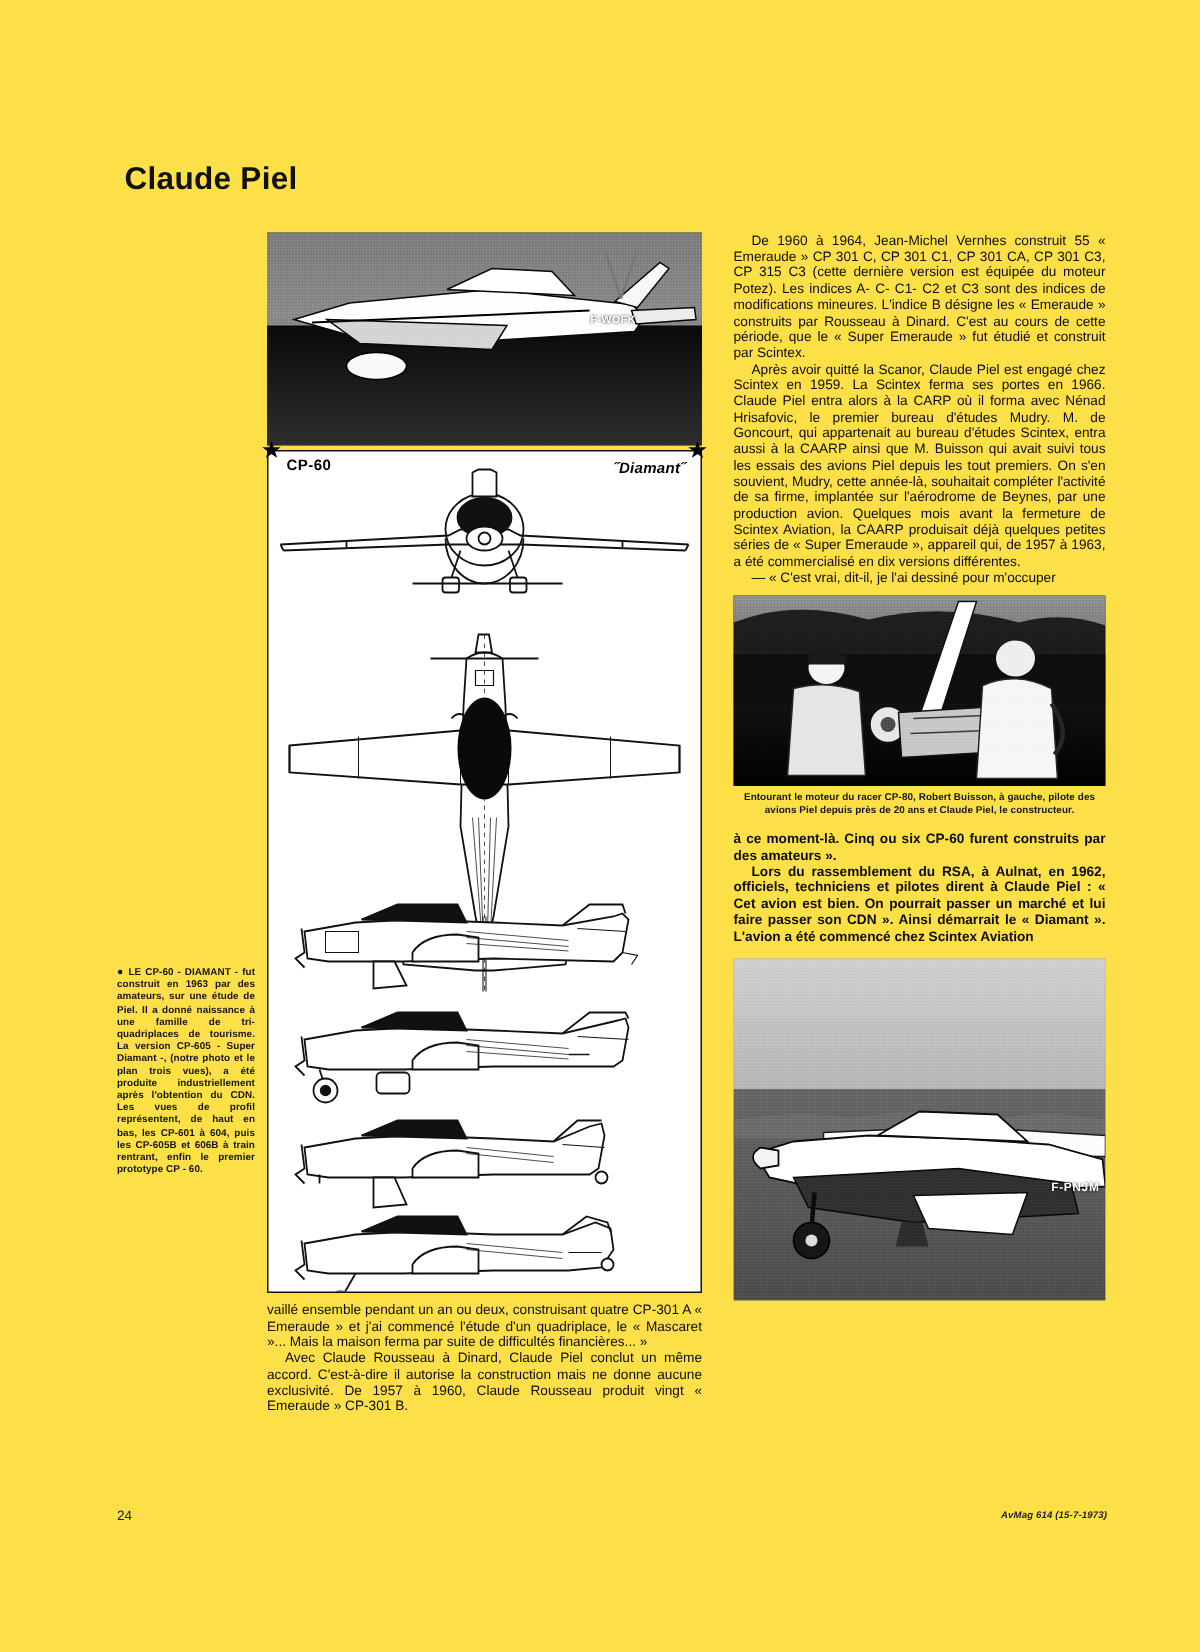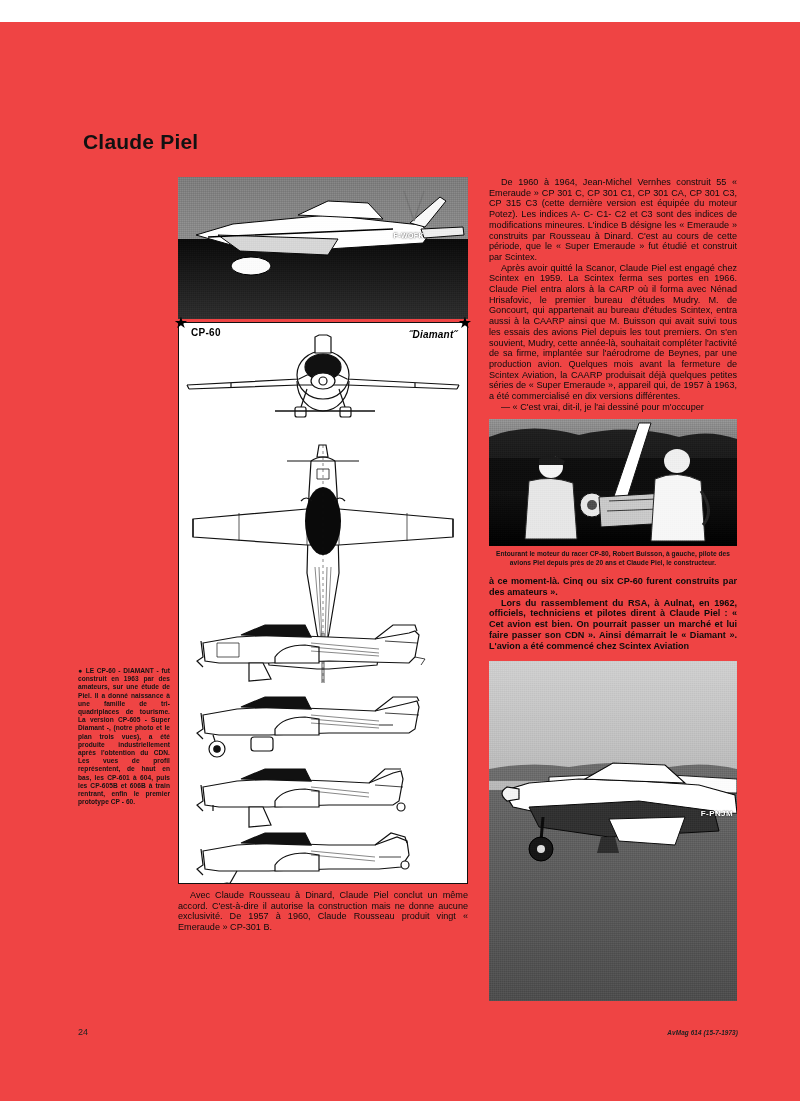--- a/index.html
+++ b/index.html
@@ -13,22 +13,21 @@
     position: relative;
     font-family: "Liberation Sans", sans-serif;
     color: #000000;
     overflow: hidden;
   }
 
   
   .page {
     position: absolute;
     inset: 0;
-    background: #ef4444;
-    margin-top: 22px;
+    background: #fde047;
   }
 
   
   .headline {
     position: absolute;
     left: 83px;
     top: 108px;
     font-size: 21px;
     font-weight: bold;
     letter-spacing: 0.2px;
@@ -87,21 +86,21 @@
   #photo-top { width: 290px; height: 142px; background: #3a3a3a; }
   #photo-top .sky { height: 48%; background: linear-gradient(#7d7d7d, #8b8b8b); }
   #photo-top .ground { height: 56%; background: linear-gradient(#1c1c1c, #3b3b3b); }
 
   
   #photo-engine { width: 248px; height: 127px; background: #343434; }
   #photo-engine .sky { height: 34%; background: linear-gradient(#8f8f8f, #6f6f6f); }
   #photo-engine .ground { height: 70%; background: linear-gradient(#2a2a2a, #141414); }
 
   
-  #photo-bottom { width: 248px; height: 340px; background: #9a9a9a; }
+  #photo-bottom { width: 248px; height: 228px; background: #9a9a9a; }
   #photo-bottom .sky { height: 40%; background: linear-gradient(#c2c2c2, #adadad); }
   #photo-bottom .ground { height: 62%; background: linear-gradient(#6a6a6a, #555); }
 
   .reg {
     position: absolute;
     font-size: 7px;
     font-weight: bold;
     color: #f2f2f2;
     letter-spacing: .4px;
     text-shadow: 0 0 2px rgba(0,0,0,.85);
@@ -345,20 +344,21 @@
       </g>
     </svg>
   </div>
 
   <div class="side-caption">
     <span class="bullet">●</span>
     <span>LE CP-60 - DIAMANT - fut construit en 1963 par des amateurs, sur une étude de Piel. Il a donné naissance à une famille de tri-quadriplaces de tourisme. La version CP-605 - Super Diamant -, (notre photo et le plan trois vues), a été produite industriellement après l'obtention du CDN. Les vues de profil représentent, de haut en bas, les CP-601 à 604, puis les CP-605B et 606B à train rentrant, enfin le premier prototype CP - 60.</span>
   </div>
 
   <div class="bottom-left-text body-text">
+    <p class="noindent">vaillé ensemble pendant un an ou deux, construisant quatre CP-301 A « Emeraude » et j'ai commencé l'étude d'un quadriplace, le « Mascaret »... Mais la maison ferma par suite de difficultés financières... »</p>
     <p>Avec Claude Rousseau à Dinard, Claude Piel conclut un même accord. C'est-à-dire il autorise la construction mais ne donne aucune exclusivité. De 1957 à 1960, Claude Rousseau produit vingt « Emeraude » CP-301 B.</p>
   </div>
 
   <div class="col-right">
     <div class="body-text">
       <p>De 1960 à 1964, Jean-Michel Vernhes construit 55 « Emeraude » CP 301 C, CP 301 C1, CP 301 CA, CP 301 C3, CP 315 C3 (cette dernière version est équipée du moteur Potez). Les indices A- C- C1- C2 et C3 sont des indices de modifications mineures. L'indice B désigne les « Emeraude » construits par Rousseau à Dinard. C'est au cours de cette période, que le « Super Emeraude » fut étudié et construit par Scintex.</p>
       <p>Après avoir quitté la Scanor, Claude Piel est engagé chez Scintex en 1959. La Scintex ferma ses portes en 1966. Claude Piel entra alors à la CARP où il forma avec Nénad Hrisafovic, le premier bureau d'études Mudry. M. de Goncourt, qui appartenait au bureau d'études Scintex, entra aussi à la CAARP ainsi que M. Buisson qui avait suivi tous les essais des avions Piel depuis les tout premiers. On s'en souvient, Mudry, cette année-là, souhaitait compléter l'activité de sa firme, implantée sur l'aérodrome de Beynes, par une production avion. Quelques mois avant la fermeture de Scintex Aviation, la CAARP produisait déjà quelques petites séries de « Super Emeraude », appareil qui, de 1957 à 1963, a été commercialisé en dix versions différentes.</p>
       <p>— « C'est vrai, dit-il, je l'ai dessiné pour m'occuper</p>
     </div>
 

